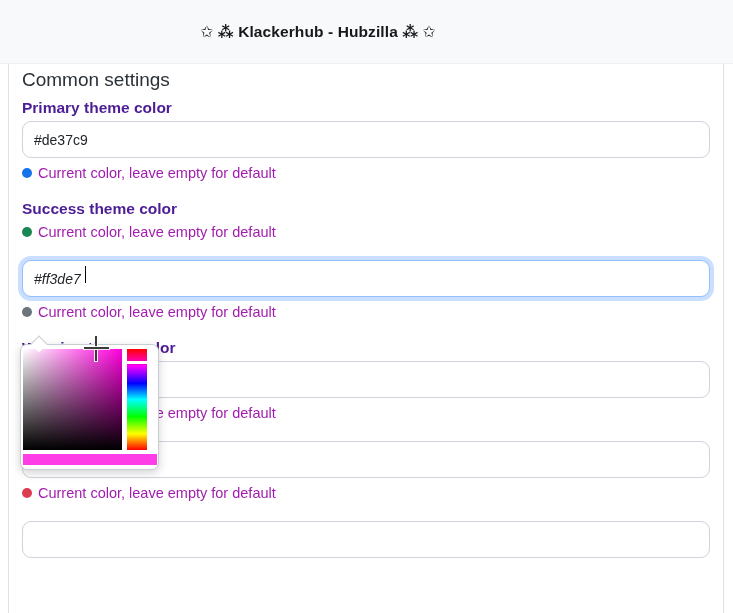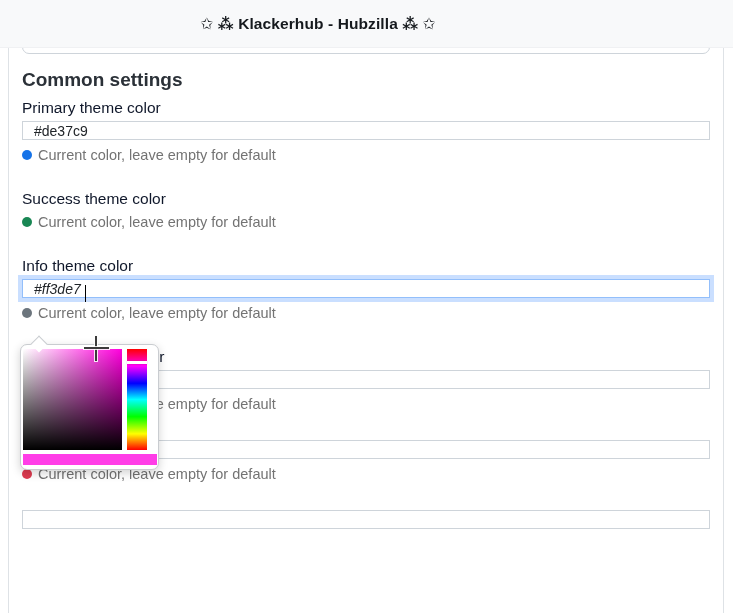--- a/index.html
+++ b/index.html
@@ -4,55 +4,55 @@
 <style>
   * { margin:0; padding:0; box-sizing:border-box; }
   html,body { width:733px; height:613px; }
   body {
     font-family:"Liberation Sans","DejaVu Sans",sans-serif;
     background:#ffffff; color:#2b3138;
     position:relative; overflow:hidden;
   }
   
   .header {
-    position:absolute; top:0; left:0; right:0; height:48px;
+    position:absolute; top:0; left:0; right:0; height:64px;
     background:#f8f9fa; border-bottom:1px solid #f0f1f3;
     display:flex; align-items:center; justify-content:center;
     padding-right:97px; z-index:50;
   }
   .header .title { font-size:15.5px; font-weight:700; color:#15191d; letter-spacing:.1px; }
 
   
   .content {
     position:absolute; top:48px; bottom:0; left:8px; right:9px;
     border-left:1px solid #dee2e6; border-right:1px solid #dee2e6;
     background:#fff; padding:0 13px; z-index:1;
   }
   .cutoff-input {
     position:absolute; top:-18px; left:13px; right:13px; height:24px;
     border:1px solid #ced4da; border-radius:7px; background:#fff;
   }
-  .page-heading { margin-top:21px; font-size:19px; font-weight:700; line-height:22px; color:#2b3138; }
+  .page-heading { margin-top:21px; font-size:19px; font-weight:400; line-height:22px; color:#2b3138; }
 
-  .group { margin-top:28px; }
+  .group { margin-top:20px; }
   .group.first { margin-top:9px; }
-  .field-label { font-size:15.5px; font-weight:400; line-height:16px; color:#0f172a; margin-bottom:5px; }
+  .field-label { font-size:15.5px; font-weight:700; line-height:16px; color:#4c1d95; margin-bottom:5px; }
   .input-wrap { position:relative; }
   .text-input {
-    width:100%; height:19px; border:1px solid #ced4da; border-radius:0;
+    width:100%; height:37px; border:1px solid #ced4da; border-radius:9px;
     padding:0 11px; font-size:14px; color:#212529; background:#fff; outline:none;
     font-family:"Liberation Sans","DejaVu Sans",sans-serif;
   }
   .text-input.focused {
     border-color:#93bffb;
     box-shadow:0 0 0 4px rgba(13,110,253,.22);
     font-style:italic;
   }
   .caret { position:absolute; left:63px; top:6px; width:1px; height:17px; background:#000; }
-  .helper { margin-top:7px; height:16px; display:flex; align-items:center; font-size:14.5px; color:#737373; }
+  .helper { margin-top:7px; height:16px; display:flex; align-items:center; font-size:14.5px; color:#a21caf; }
   .dot { width:10px; height:10px; border-radius:50%; margin-right:6px; flex:0 0 auto; }
 
   
   .picker-arrow {
     position:absolute; left:33px; top:338px; width:12px; height:12px;
     background:#fff; border-left:1px solid #c9ccd0; border-top:1px solid #c9ccd0;
     transform:rotate(45deg); z-index:31;
   }
   .picker-panel {
     position:absolute; left:20px; top:344px; width:139px; height:126px;
@@ -109,21 +109,20 @@
 
   <div class="group">
     <div class="field-label">Success theme color</div>
     <div class="helper">
       <span class="dot" style="background: rgb(25, 135, 84);"></span>
       <span>Current color, leave empty for default</span>
     </div>
   </div>
 
   <div class="group">
-    <div class="field-label">Info theme color</div>
     <div class="input-wrap">
       <input class="text-input focused" type="text" value="#ff3de7" style="">
       <span class="caret"></span>
     </div>
     <div class="helper">
       <span class="dot" style="background: rgb(108, 117, 125);"></span>
       <span>Current color, leave empty for default</span>
     </div>
   </div>
 

